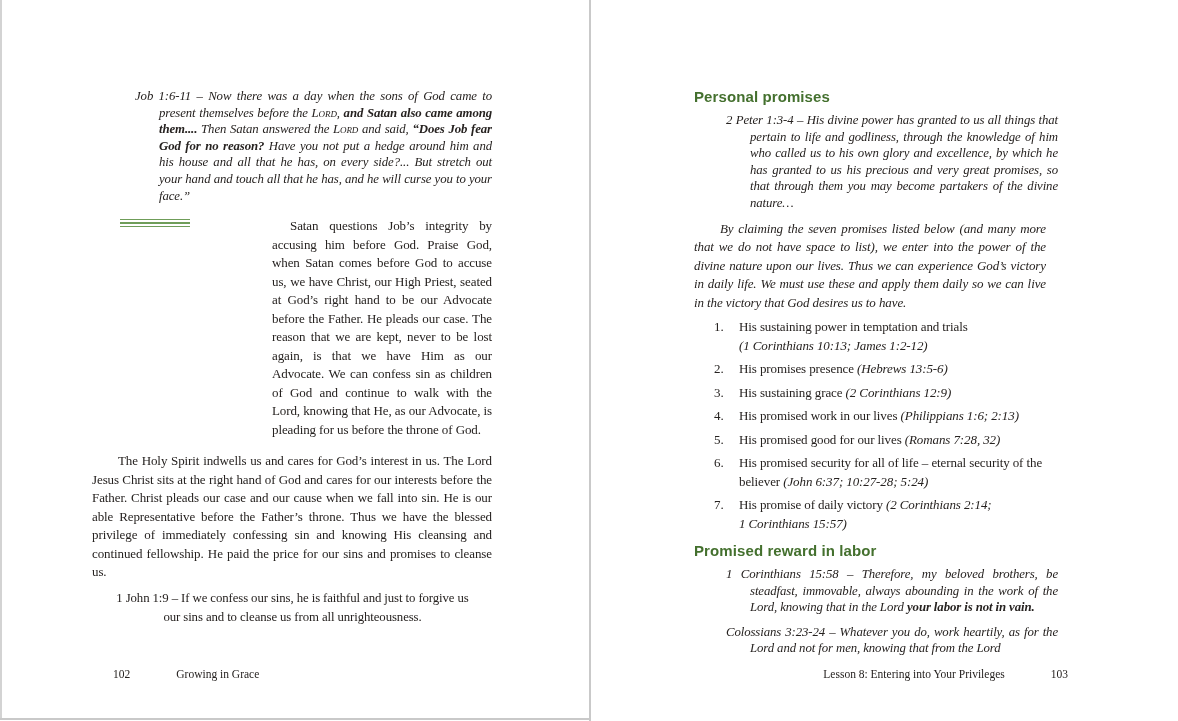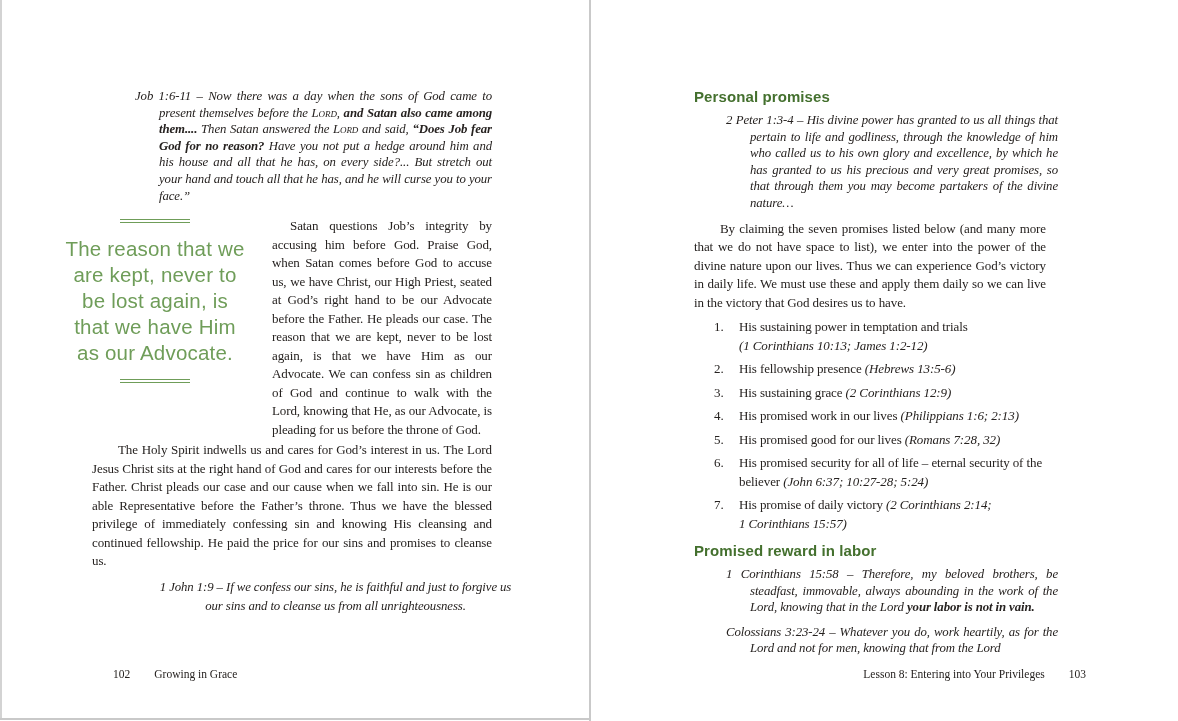--- a/index.html
+++ b/index.html
@@ -46,67 +46,66 @@
   .dbl-rule {
     width:70px; height:4px; margin:0 auto;
     border-top:1.7px solid #6f9d59; border-bottom:1.7px solid #6f9d59;
   }
   .pullquote-text {
     margin:13px 0; color:#6f9d59;
     font-family:"Liberation Sans", sans-serif; font-weight:300;
     font-size:20.5px; line-height:26px; letter-spacing:0.2px;
   }
 
-  .hs-para { margin-top:2px; width:400px; }
+  .hs-para { margin-top:13px; width:400px; }
   .john-quote {
-    margin:7px 0 0 65px; width:357px; text-align:center; font-style:italic;
+    margin:7px 0 0 22px; width:357px; text-align:center; 
     font-size:12.8px; line-height:19px; letter-spacing:-0.1px;
   }
 
   
   .section-heading {
     margin:0 0 6px 0; color:#44702e;
     font-family:"Liberation Sans", sans-serif; font-weight:700;
     font-size:15px; line-height:18px; letter-spacing:0.1px;
   }
   .rp-quote { margin:0 0 8px 32px; width:332px; }
-  .claim-para { margin:7px 0 6px 0; width:352px; }
+  .claim-para { margin:7px 0 6px 0; width:352px;font-style:italic; }
 
   .promise-list { margin:0 0 6px 20px; width:334px; }
   .p-item { display:flex; margin-bottom:5px; font-size:13px; line-height:18.5px; letter-spacing:-0.1px; }
   .p-num { flex:0 0 25px; }
   .p-body { flex:1; }
   .ref { font-style:italic; white-space:pre-wrap; }
   .ref-block { display:block; }
 
   .heading-2 { margin-top:9px; }
 
   
   .footer {
-    position:absolute; top:667px; display:flex; gap:24px;
+    position:absolute; top:667px; display:flex; gap:46px;
     font-size:11.5px; line-height:14px; letter-spacing:0;
   }
   .footer-left { left:113px; }
-  .footer-right { right:92px;align-items:flex-end; }
+  .footer-right { right:110px;align-items:flex-end; }
 </style>
 </head>
 <body>
 
 <div class="edge-left"></div>
 <div class="page-divider"></div>
 <div class="edge-bottom"></div>
 
 <div class="page page-left">
 
   <div class="scripture hang job-quote"><span>Job 1:6-11 – Now there was a day when the sons of God came to present themselves before the </span><span class="run-sc">Lord</span><span>, </span><span class="run-b">and Satan also came among them....</span><span> Then Satan answered the </span><span class="run-sc">Lord</span><span> and said, </span><span class="run-b">“Does Job fear God for no reason?</span><span>  Have you not put a hedge around him and his house and all that he has, on every side?... But stretch out your hand and touch all that he has, and he will curse you to your face.”</span></div>
 
   <div class="two-col">
     <div class="pull-col pullquote">
       <div class="dbl-rule"></div>
-      <div class="pullquote-text">The reason that we are kept, never to be lost again, is that we have Him as our Advocate.</div>
       <div class="dbl-rule"></div>
     </div>
     <p class="body-para satan-col">Satan questions Job’s integrity by accusing him before God.  Praise God, when Satan comes before God to accuse us, we have Christ, our High Priest, seated at God’s right hand to be our Advocate before the Father. He pleads our case.  The reason that we are kept, never to be lost again, is that we have Him as our Advocate.  We can confess sin as children of God and continue to walk with the Lord, knowing that He, as our Advocate, is pleading for us before the throne of God.</p>
   </div>
 
   <p class="body-para indent hs-para">The Holy Spirit indwells us and cares for God’s interest in us.  The Lord Jesus Christ sits at the right hand of God and cares for our interests before the Father.  Christ pleads our case and our cause when we fall into sin. He is our able Representative before the Father’s throne.   Thus we have the blessed privilege of immediately confessing sin and knowing His cleansing and continued fellowship.  He paid the price for our sins and promises to cleanse us.</p>
 
   <div class="john-quote">1 John 1:9 – If we confess our sins, he is faithful and just to forgive us our sins and to cleanse us from all unrighteousness.</div>
 
   <div class="footer footer-left">
@@ -123,21 +122,21 @@
 
   <p class="body-para indent claim-para">By claiming the seven promises listed below (and many more that we do not have space to list), we enter into the power of the divine nature upon our lives.  Thus we can experience God’s victory in daily life.  We must use these and apply them daily so we can live in the victory that God desires us to have.</p>
 
   <div class="promise-list">
     <div class="p-item">
       <span class="p-num">1.</span>
       <span class="p-body"><span>His sustaining power in temptation and trials</span><i class="ref ref-block">(1 Corinthians 10:13; James 1:2-12)</i></span>
     </div>
     <div class="p-item">
       <span class="p-num">2.</span>
-      <span class="p-body"><span>His fellowship presence </span><i class="ref">(Hebrews 13:5-6)</i></span>
+      <span class="p-body"><span>His promises presence </span><i class="ref">(Hebrews 13:5-6)</i></span>
     </div>
     <div class="p-item">
       <span class="p-num">3.</span>
       <span class="p-body"><span>His sustaining grace </span><i class="ref">(2 Corinthians 12:9)</i></span>
     </div>
     <div class="p-item">
       <span class="p-num">4.</span>
       <span class="p-body"><span>His promised work in our lives </span><i class="ref">(Philippians 1:6; 2:13)</i></span>
     </div>
     <div class="p-item">

